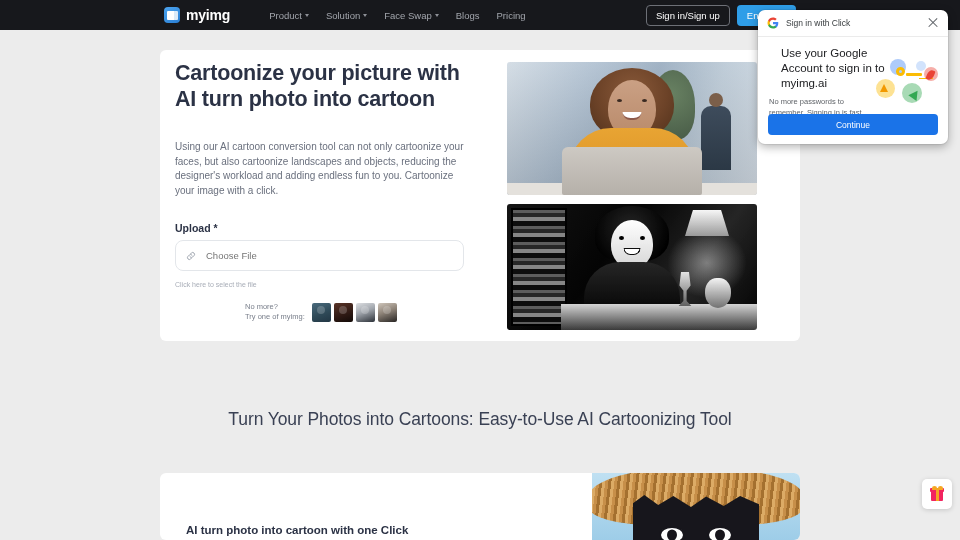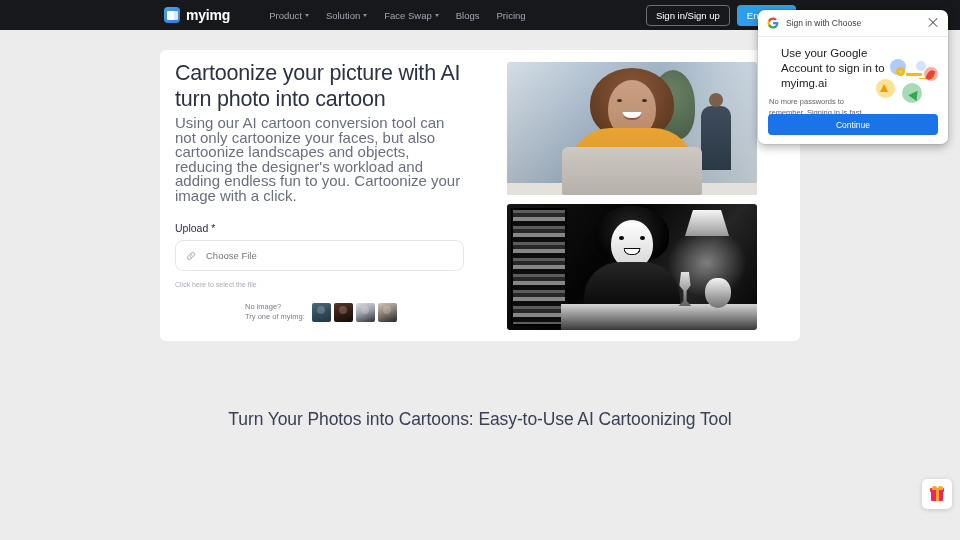--- a/index.html
+++ b/index.html
@@ -81,30 +81,30 @@
     position: absolute; left: 160px; top: 50px;
     width: 640px; height: 291px;
     background: #ffffff; border-radius: 6px;
     overflow: hidden;
   }
   .hero-left {
     position: absolute; left: 15px; top: 10px; width: 310px;
   }
   .hero-title {
     font-size: 21.5px; line-height: 26px; color: #2b3245;
-    font-weight: normal; letter-spacing: -0.2px;
+    font-weight: bold; letter-spacing: -0.2px;
   }
   .hero-desc {
-    margin-top: 4px;
-    font-size: 15px; line-height: 14.5px; color: #6a707e;
+    margin-top: 28px;
+    font-size: 10px; line-height: 14.5px; color: #6a707e;
     width: 292px;
   }
   .upload-label {
     position: absolute; left: 15px; top: 172px;
-    font-size: 10.5px; color: #2b3245; font-weight: normal;
+    font-size: 10.5px; color: #2b3245; font-weight: bold;
   }
   .upload-row {
     position: absolute; left: 15px; top: 190px;
     width: 289px; height: 31px;
     border: 1px solid #e3e6ea; border-radius: 8px;
     background: #ffffff;
     display: flex; align-items: center;
     overflow: hidden;
   }
   .link-icon {
@@ -505,21 +505,21 @@
       </span>
       <input class="choose-file" type="text" readonly="" placeholder="Choose File" style="">
     </div>
 
     <button class="btn-upload">Upload Image</button>
 
     <div class="hint">Click here to select the file</div>
 
     <div class="samples">
       <div class="samples-text">
-        <div>No image?</div>
+        <div>No more?</div>
         <div>Try one of myimg:</div>
       </div>
       <div class="thumbs">
         <div class="thumb t1"></div>
         <div class="thumb t2"></div>
         <div class="thumb t3"></div>
         <div class="thumb t4"></div>
       </div>
     </div>
 
@@ -552,30 +552,40 @@
         <div class="c-desk"></div>
         <div class="c-trophy"></div>
         <div class="c-vase"></div>
       </div>
     </div>
 
   </div>
 
   <h2 class="mid-headline">Turn Your Photos into Cartoons: Easy-to-Use AI Cartoonizing Tool</h2>
 
+  <div class="bottom-card">
+    <div class="anime-img">
+      <div class="anime-hat"></div>
+      <div class="anime-face"></div>
+      <div class="anime-hair"></div>
+      <div class="anime-eye l"></div>
+      <div class="anime-eye r"></div>
+    </div>
+    <div class="bottom-title">AI turn photo into cartoon with one Click</div>
+  </div>
 
   <div class="gpopup">
     <div class="gpopup-head">
       <svg width="12" height="12" viewBox="0 0 48 48">
         <path fill="#4285F4" d="M45.1 24.5c0-1.6-.1-3.1-.4-4.5H24v8.5h11.8c-.5 2.8-2 5.1-4.4 6.7v5.6h7.1c4.2-3.8 6.6-9.5 6.6-16.3z"></path>
         <path fill="#34A853" d="M24 46c5.9 0 10.9-2 14.5-5.3l-7.1-5.6c-2 1.3-4.5 2.1-7.4 2.1-5.7 0-10.5-3.8-12.2-9H4.5v5.8C8.1 41.2 15.5 46 24 46z"></path>
         <path fill="#FBBC05" d="M11.8 28.2c-.4-1.3-.7-2.7-.7-4.2s.3-2.9.7-4.2v-5.8H4.5A22 22 0 0 0 2 24c0 3.6.9 6.9 2.5 9.8l7.3-5.6z"></path>
         <path fill="#EA4335" d="M24 10.8c3.2 0 6.1 1.1 8.4 3.3l6.3-6.3C34.9 4.2 29.9 2 24 2 15.5 2 8.1 6.8 4.5 13.8l7.3 5.8c1.7-5.2 6.5-8.8 12.2-8.8z"></path>
       </svg>
-      <span class="gpopup-title">Sign in with Choose</span>
+      <span class="gpopup-title">Sign in with Click</span>
       <span class="gclose"></span>
     </div>
     <div class="gpopup-body">
       <div class="gpopup-h">Use your Google Account to sign in to myimg.ai</div>
       <div class="gpopup-p">No more passwords to remember. Signing in is fast, simple and secure.</div>
       <div class="gpopup-art">
         <span class="blob b1"></span>
         <span class="blob b2"></span>
         <span class="blob b3"></span>
         <span class="blob b4"></span>

